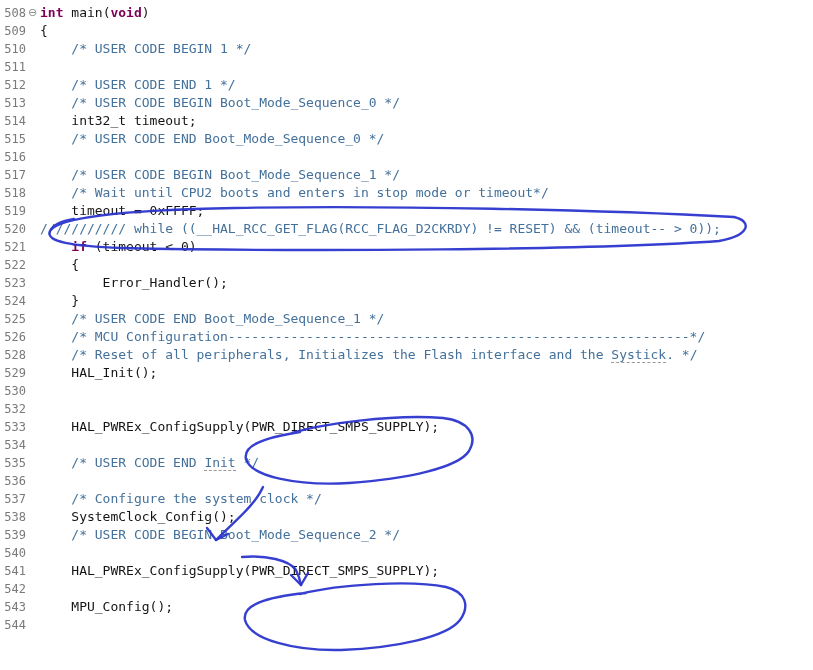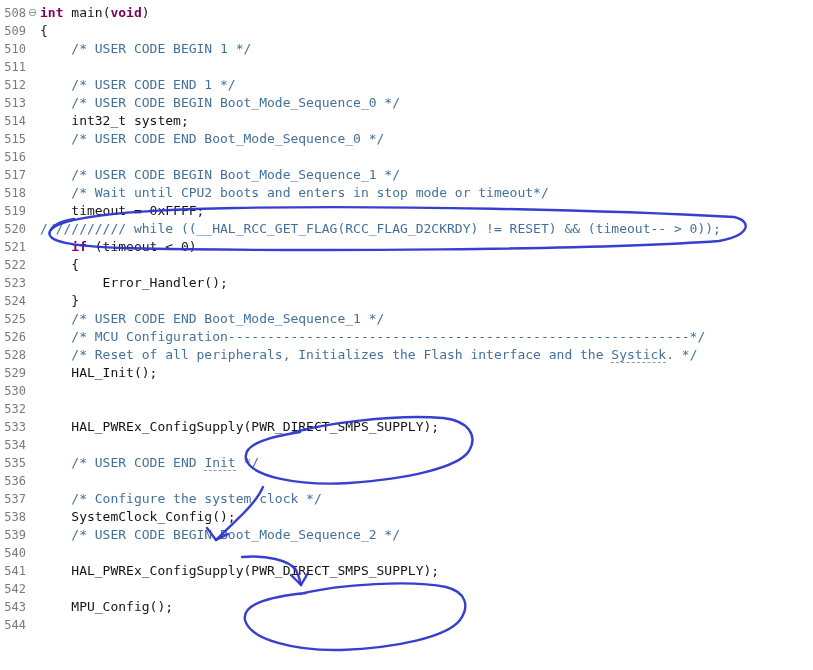--- a/index.html
+++ b/index.html
@@ -26,21 +26,21 @@
 <body>
 
 <div class="editor">
   <div class="code-area">
       <div class="row"><span class="num">508</span><span class="fold">⊖</span><span class="codetext"><span class="tk-kw">int</span><span class="tk-p"> </span><span class="tk-fn">main</span><span class="tk-p">(</span><span class="tk-kw">void</span><span class="tk-p">)</span></span></div>
       <div class="row"><span class="num">509</span><span class="fold"></span><span class="codetext"><span class="tk-p">{</span></span></div>
       <div class="row"><span class="num">510</span><span class="fold"></span><span class="codetext"><span class="tk-c">    /* USER CODE BEGIN 1 */</span></span></div>
       <div class="row"><span class="num">511</span><span class="fold"></span><span class="codetext"></span></div>
       <div class="row"><span class="num">512</span><span class="fold"></span><span class="codetext"><span class="tk-c">    /* USER CODE END 1 */</span></span></div>
       <div class="row"><span class="num">513</span><span class="fold"></span><span class="codetext"><span class="tk-c">    /* USER CODE BEGIN Boot_Mode_Sequence_0 */</span></span></div>
-      <div class="row"><span class="num">514</span><span class="fold"></span><span class="codetext"><span class="tk-p">    int32_t system;</span></span></div>
+      <div class="row"><span class="num">514</span><span class="fold"></span><span class="codetext"><span class="tk-p">    int32_t timeout;</span></span></div>
       <div class="row"><span class="num">515</span><span class="fold"></span><span class="codetext"><span class="tk-c">    /* USER CODE END Boot_Mode_Sequence_0 */</span></span></div>
       <div class="row"><span class="num">516</span><span class="fold"></span><span class="codetext"></span></div>
       <div class="row"><span class="num">517</span><span class="fold"></span><span class="codetext"><span class="tk-c">    /* USER CODE BEGIN Boot_Mode_Sequence_1 */</span></span></div>
       <div class="row"><span class="num">518</span><span class="fold"></span><span class="codetext"><span class="tk-c">    /* Wait until CPU2 boots and enters in stop mode or timeout*/</span></span></div>
       <div class="row"><span class="num">519</span><span class="fold"></span><span class="codetext"><span class="tk-p">    timeout = 0xFFFF;</span></span></div>
       <div class="row"><span class="num">520</span><span class="fold"></span><span class="codetext"><span class="tk-c">/////////// while ((__HAL_RCC_GET_FLAG(RCC_FLAG_D2CKRDY) != RESET) &amp;&amp; (timeout-- &gt; 0));</span></span></div>
       <div class="row"><span class="num">521</span><span class="fold"></span><span class="codetext"><span class="tk-p">    </span><span class="tk-kw">if</span><span class="tk-p"> (timeout &lt; 0)</span></span></div>
       <div class="row"><span class="num">522</span><span class="fold"></span><span class="codetext"><span class="tk-p">    {</span></span></div>
       <div class="row"><span class="num">523</span><span class="fold"></span><span class="codetext"><span class="tk-p">        Error_Handler();</span></span></div>
       <div class="row"><span class="num">524</span><span class="fold"></span><span class="codetext"><span class="tk-p">    }</span></span></div>

